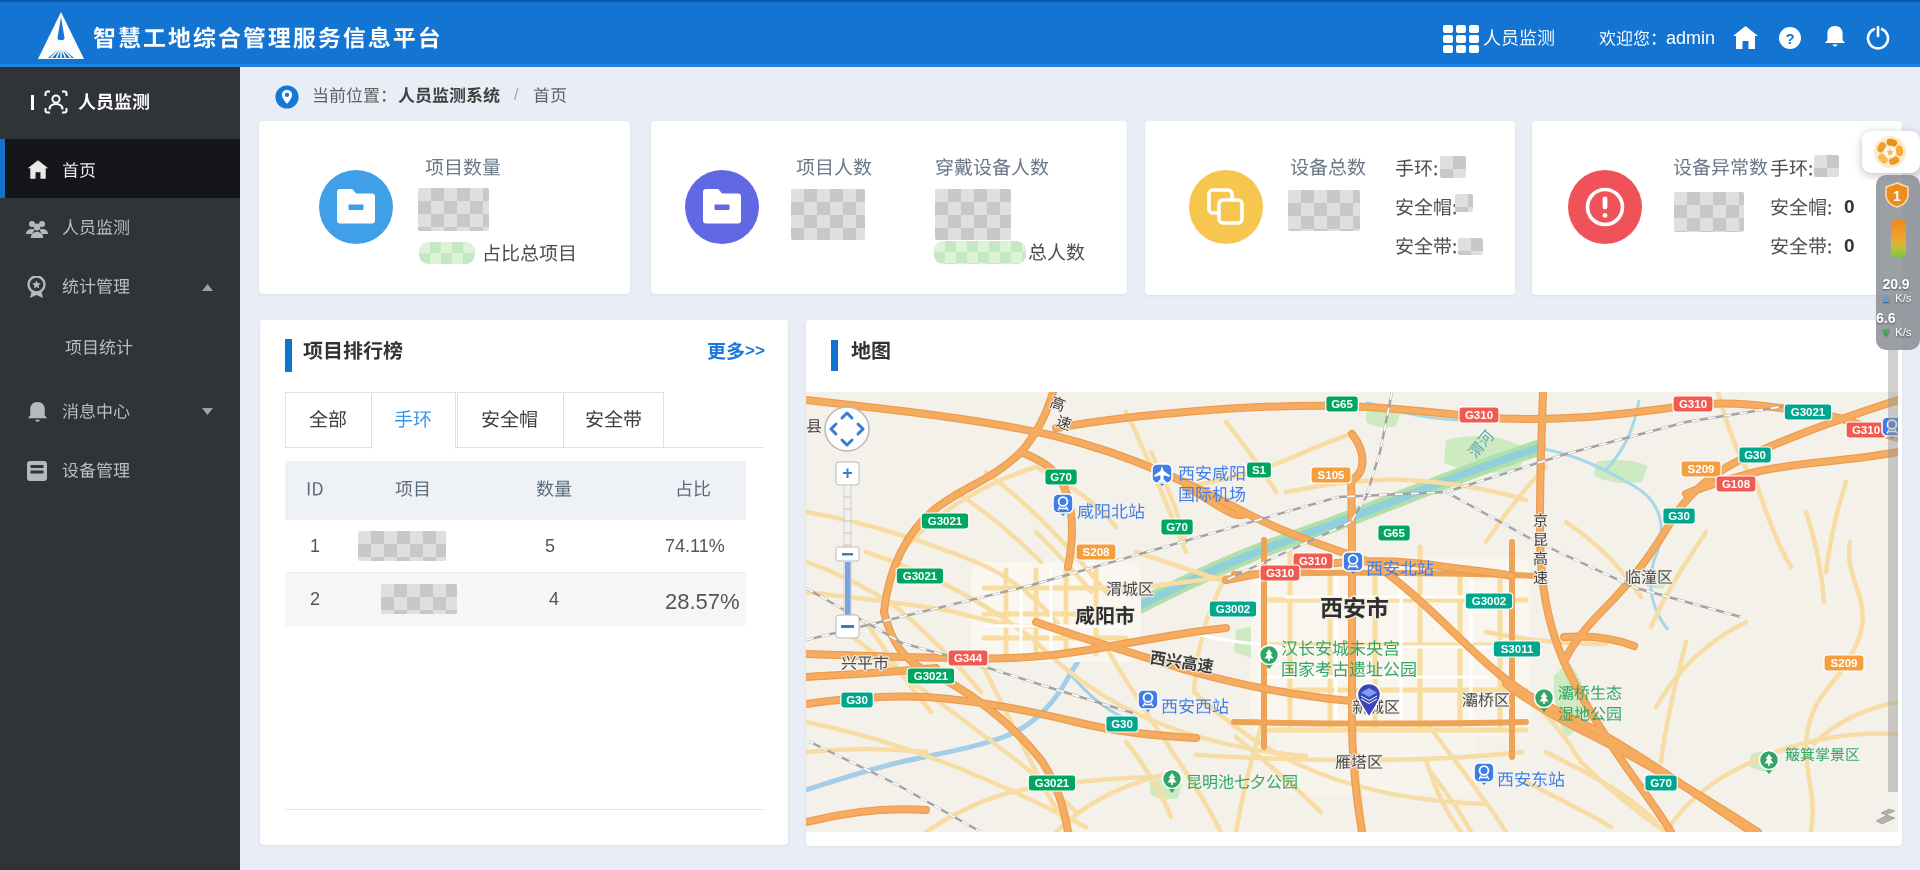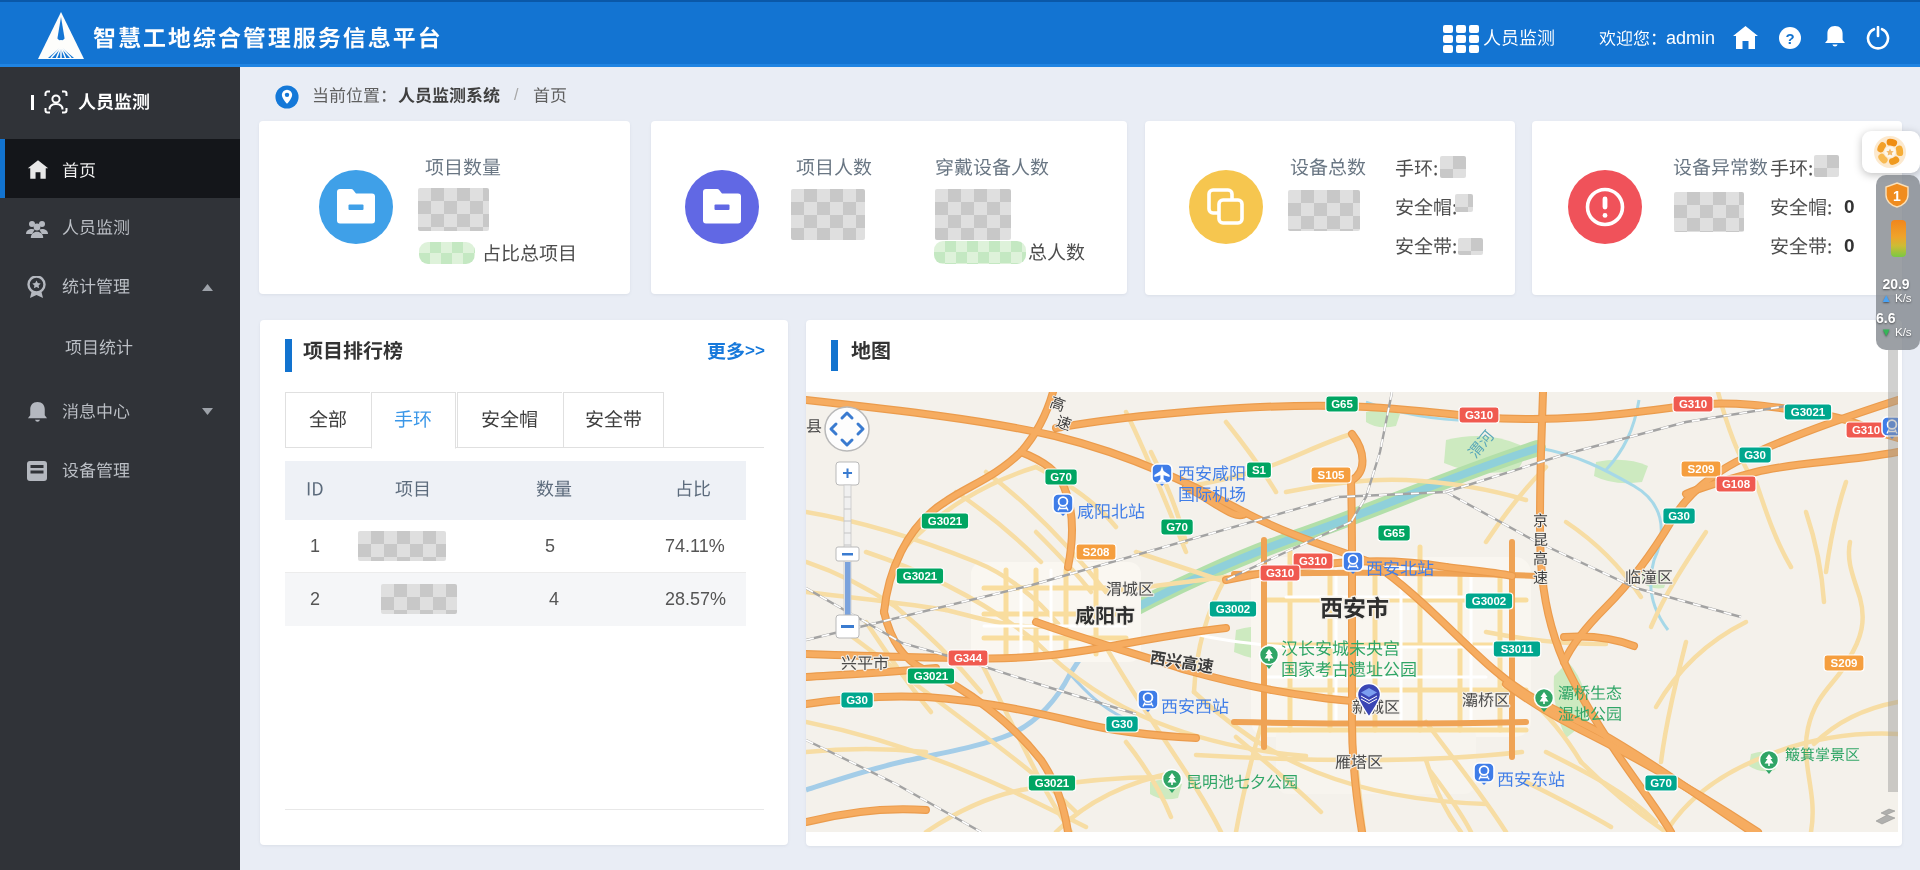--- a/index.html
+++ b/index.html
@@ -570,21 +570,21 @@
   </svg>
 <div class="abs" style="left:285px;top:572px;width:461px;height:1px;background:#ececec"></div>
 <div class="abs" style="left:285px;top:573px;width:461px;height:53px;background:#f5f6f8"></div>
 <div class="abs lat" style="left:310px;top:536px;font-size:18px;color:#555">1</div>
 <div class="mz" style="left:358px;top:531px;width:88px;height:30px"></div>
 <div class="abs lat" style="left:545px;top:536px;font-size:18px;color:#555">5</div>
 <div class="abs lat" style="left:665px;top:536px;font-size:18px;color:#555">74.11%</div>
 <div class="abs lat" style="left:310px;top:589px;font-size:18px;color:#555">2</div>
 <div class="mz" style="left:381px;top:584px;width:76px;height:30px"></div>
 <div class="abs lat" style="left:549px;top:589px;font-size:18px;color:#555">4</div>
-<div class="abs lat" style="left:665px;top:589px;font-size:18px;color:#555">28.57%</div>
+<div class="abs lat" style="left:665px;top:589px;font-size:22px;color:#555">28.57%</div>
 <div class="abs" style="left:285px;top:809px;width:479px;height:1px;background:#e8e8e8"></div>
 <div class="card" style="left:806px;top:320px;width:1096px;height:526px"></div>
 <div class="abs" style="left:831px;top:340px;width:7px;height:31px;background:#1273cf"></div>
 <svg class="t " style="left:851.0px;top:341.0px;" width="42.0" height="23.6">
     <g fill="#333333" transform="translate(0,17.00) scale(0.02000)">
       <use href="#b5730" x="0"></use>
       <use href="#b56fe" x="1000"></use>
     </g>
   </svg>
 <svg class="abs" style="left:806px;top:392px" width="1092" height="440" viewBox="0 0 1092 440">

